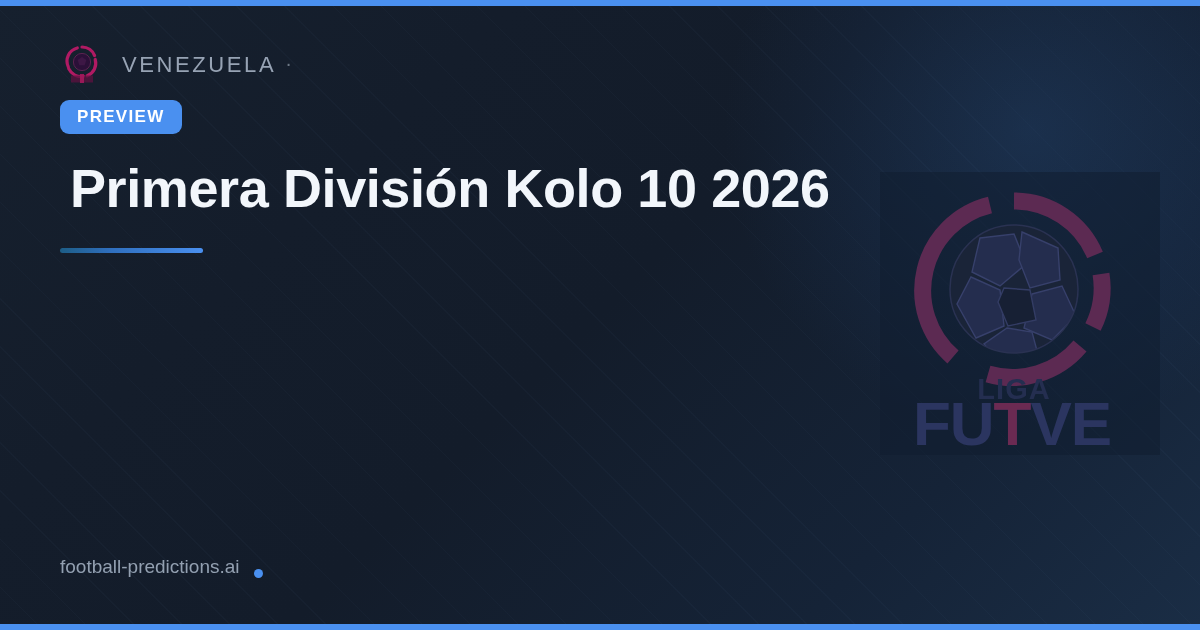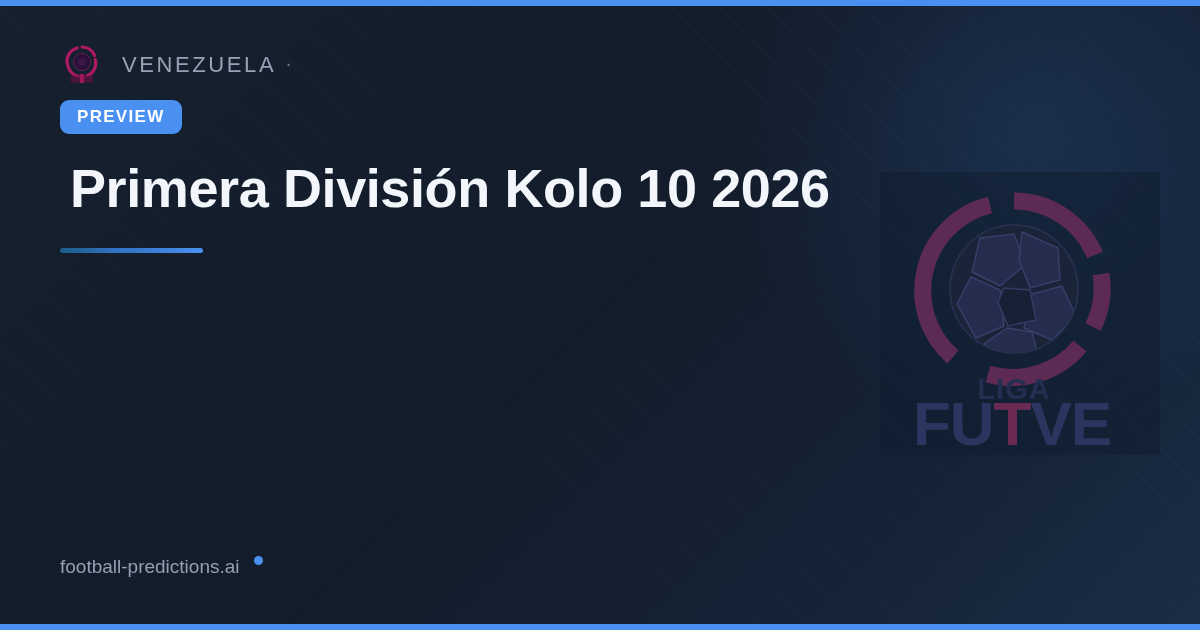--- a/index.html
+++ b/index.html
@@ -137,21 +137,21 @@
     height: 5px;
     border-radius: 3px;
     background: linear-gradient(90deg, #1d5d86 0%, #2f6fbe 35%, #4a90f0 100%);
   }
 
   .footer {
     position: absolute;
     left: 0;
     top: 556px;
     display: flex;
-    align-items: flex-start;
+    align-items: flex-end;
     font-size: 19px;
     color: #93a0b1;
     white-space: nowrap;
   }
   .footer .dot {
     display: inline-block;
     width: 9px;
     height: 9px;
     border-radius: 50%;
     background: #4a90f0;

